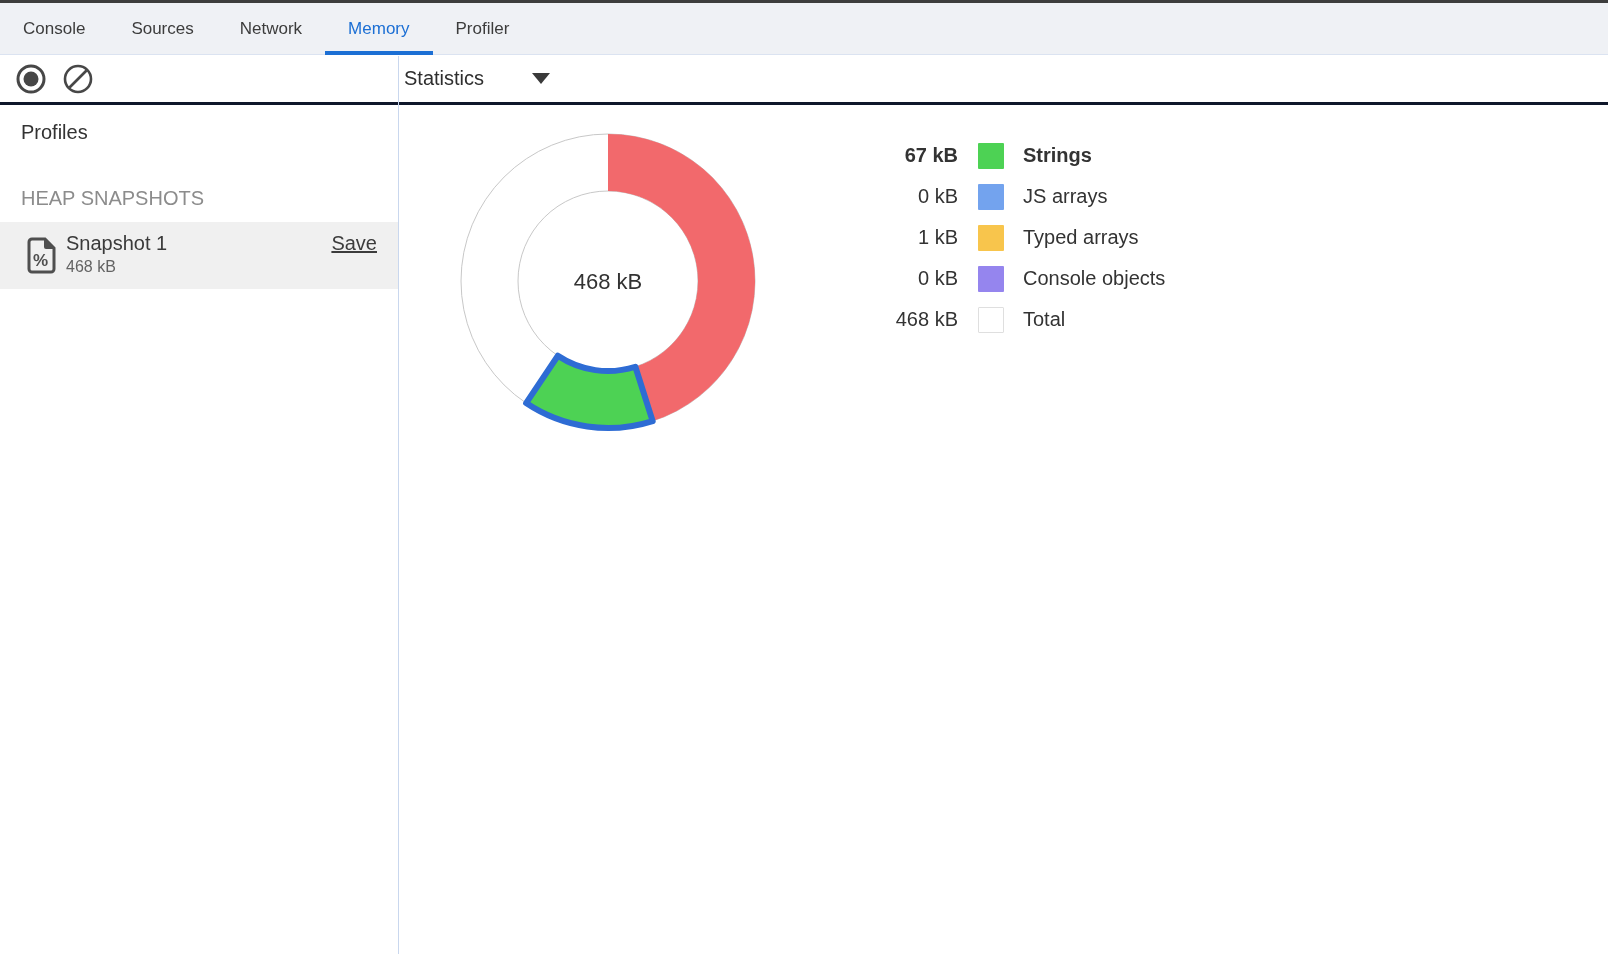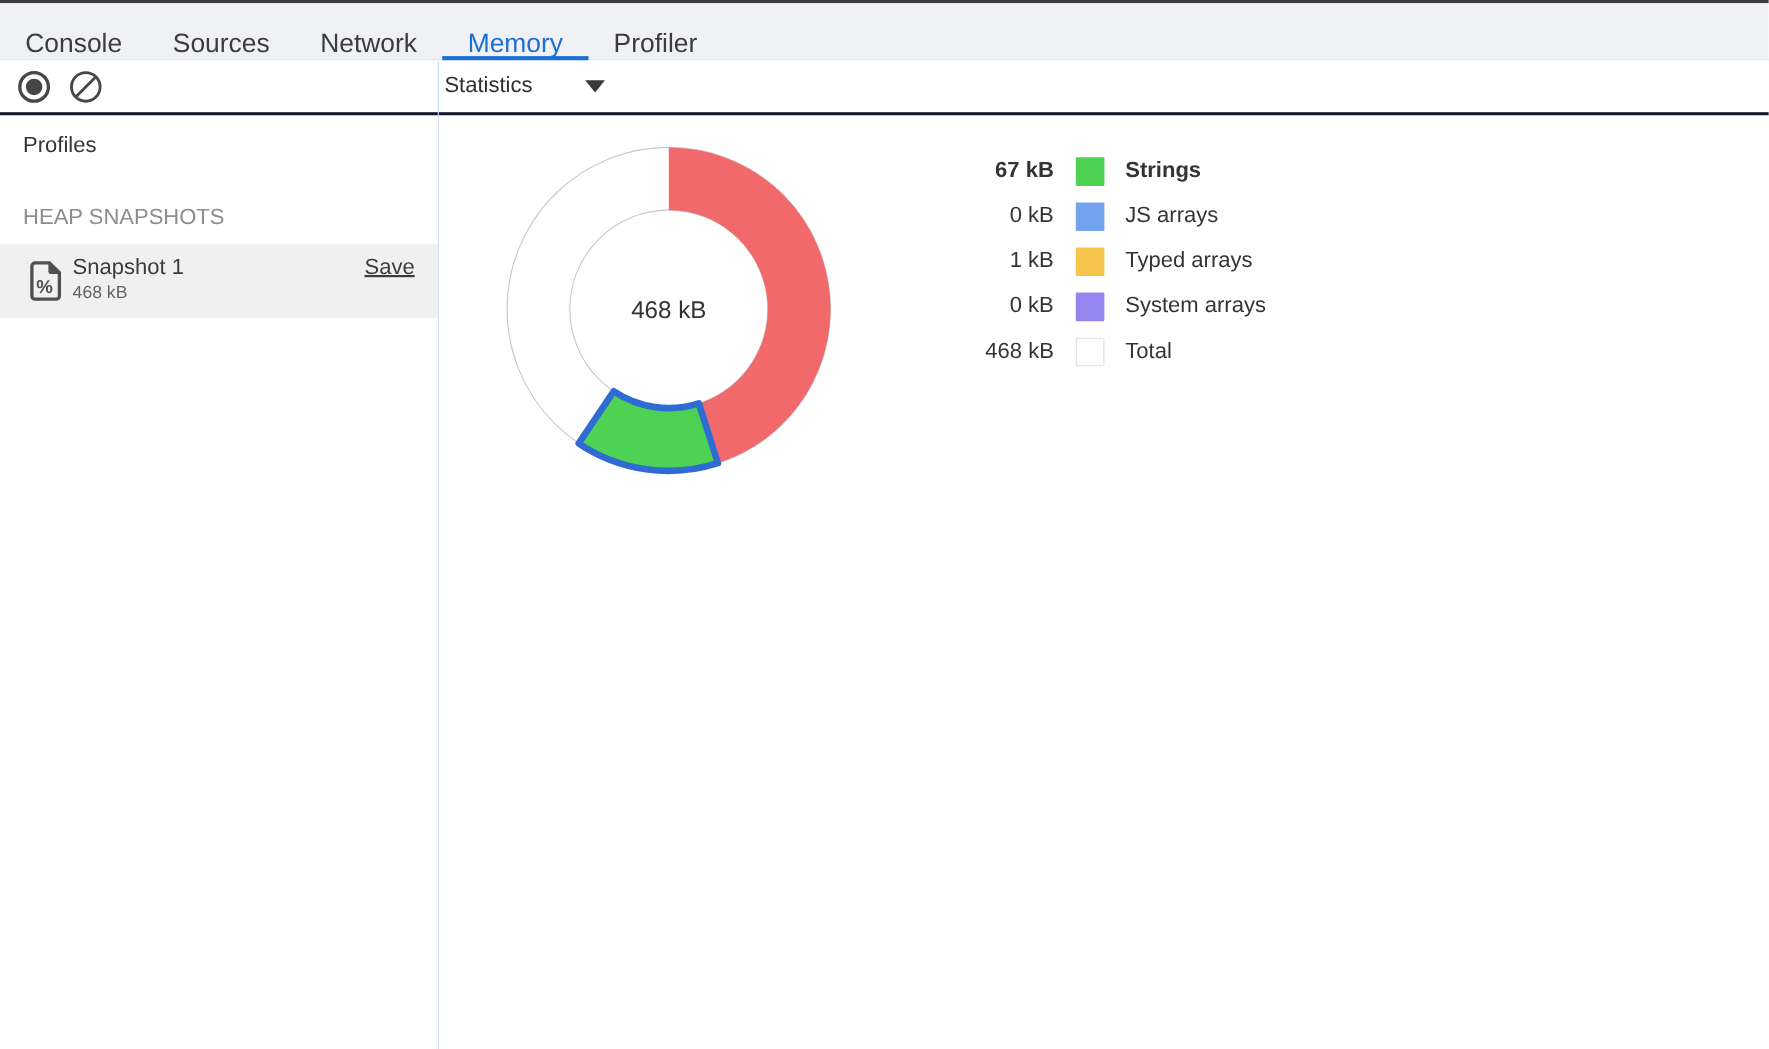--- a/index.html
+++ b/index.html
@@ -7,22 +7,22 @@
               font-family:"Liberation Sans", sans-serif; }
   .app { position:relative; width:1608px; height:954px; background:#fff; }
 
   
   .top-edge { position:absolute; left:0; top:0; width:100%; height:3px; background:#3d3d3d; }
 
   
   .tabbar { position:absolute; left:0; top:3px; width:100%; height:52px;
             background:#eff1f5; border-bottom:1px solid #dbe3f1;
             display:flex; align-items:stretch; }
-  .tab { position:relative; display:flex; align-items:flex-end; padding:0 23px;
-         font-size:24px; color:#3c3c3c; cursor:default; }
+  .tab { position:relative; display:flex; align-items:center; padding:0 23px;
+         font-size:17px; color:#3c3c3c; cursor:default; }
   .tab.active { color:#1c6fd4; }
   .tab.active::after { content:""; position:absolute; left:0; right:0; bottom:-1px;
          height:4px; background:#1c6fd4; }
 
   
   .toolbar { position:absolute; left:0; top:55px; width:100%; height:50px;
              background:#fff; border-bottom:3px solid #0f172a; }
   .tool-btn { position:absolute; top:50%; transform:translateY(-50%);
               width:32px; height:32px; border:none; background:transparent; padding:0; cursor:pointer; }
   .tool-btn svg { display:block; }
@@ -157,21 +157,21 @@
     <span class="legend-label">JS arrays</span>
   </div>
         <div class="legend-row">
     <span class="legend-val">1 kB</span>
     <span class="legend-swatch" style="background: rgb(248, 197, 76);"></span>
     <span class="legend-label">Typed arrays</span>
   </div>
         <div class="legend-row">
     <span class="legend-val">0 kB</span>
     <span class="legend-swatch" style="background: rgb(149, 133, 238);"></span>
-    <span class="legend-label">System arrays</span>
+    <span class="legend-label">Console objects</span>
   </div>
         <div class="legend-row">
     <span class="legend-val">468 kB</span>
     <span class="legend-swatch total"></span>
     <span class="legend-label">Total</span>
   </div>
       </div>
   </main>
 
 </div>

